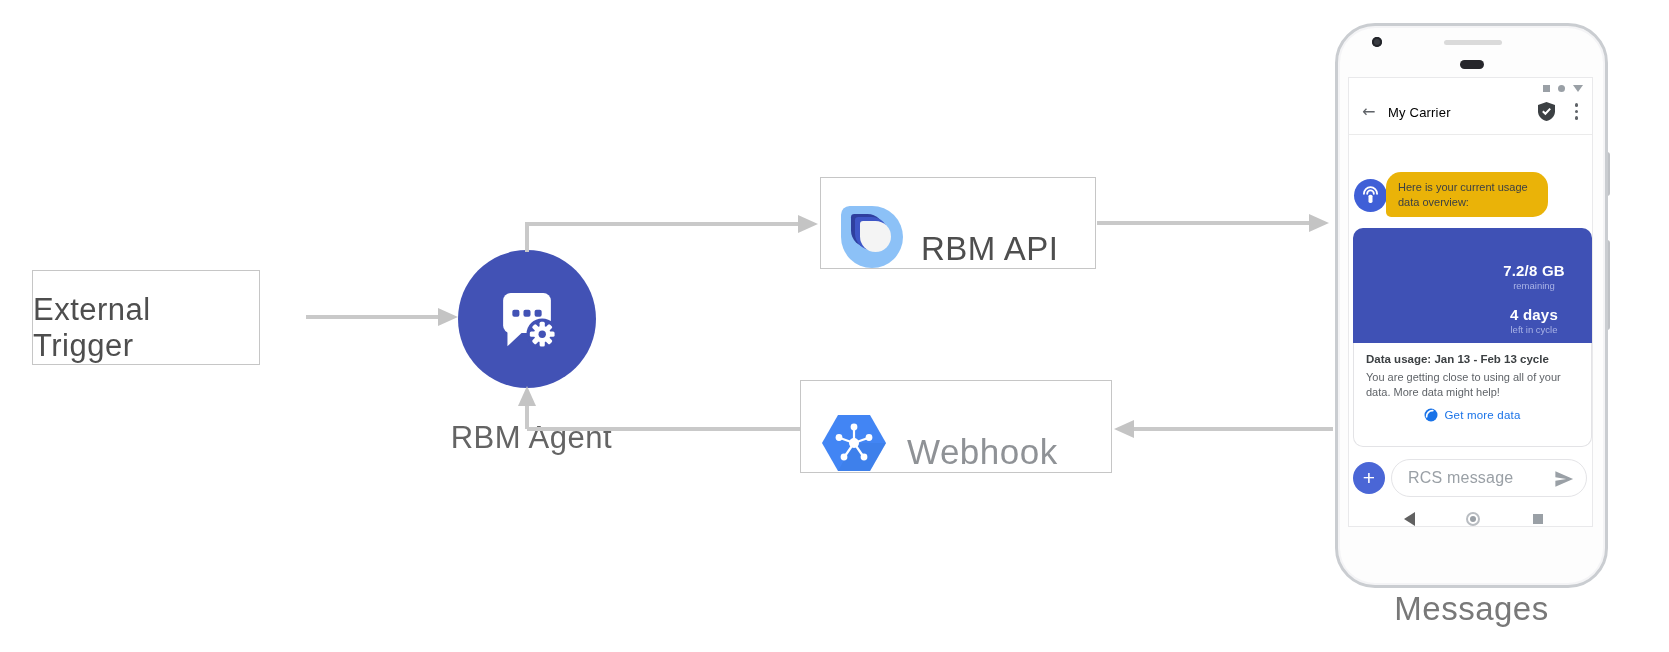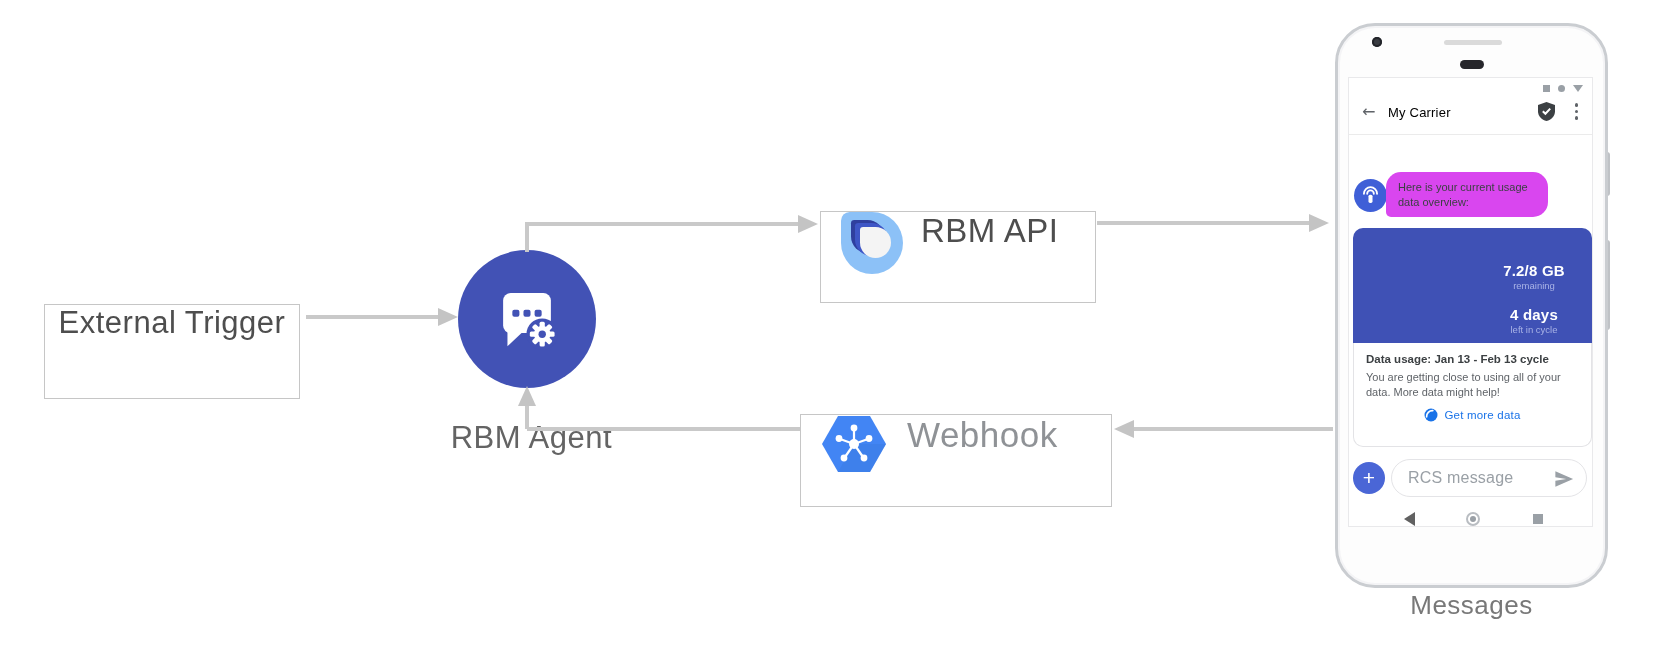--- a/index.html
+++ b/index.html
@@ -1,23 +1,23 @@
 <!DOCTYPE html>
 <html><head>
 <meta charset="utf-8">
 <style>
   * { margin:0; padding:0; box-sizing:border-box; }
   html,body { background:#ffffff; font-family:"Liberation Sans", sans-serif; }
   .canvas { position:relative; width:1669px; height:652px; background:#ffffff; overflow:hidden; }
 
   
   .dbox { position:absolute; background:#ffffff; border:1.5px solid #c6c6c6;
-          display:flex; align-items:flex-start;margin-top:34px; }
+          display:flex; align-items:flex-end; }
   .dbox-label { font-weight:300; color:#4e4e4e; letter-spacing:0.5px; }
-  .ext-box { left:44px; top:270px; width:256px; height:95px; justify-content:center; }
+  .ext-box { left:32px; top:270px; width:228px; height:95px; justify-content:center; }
   .ext-box .dbox-label { font-size:31px; }
   .api-box { left:820px; top:177px; width:276px; height:92px; padding-left:20px; gap:18px; }
   .api-box .dbox-label { font-size:33px; }
   .wh-box  { left:800px; top:380px; width:312px; height:93px; padding-left:20px; gap:20px; }
   .wh-box .dbox-label { font-size:35px; color:#8f9296; }
 
   
   .ln { position:absolute; background:#c9c9c9; }
   .ah { position:absolute; width:0; height:0; }
   .ah-r { border-top:9px solid transparent; border-bottom:9px solid transparent; border-left:20px solid #c4c4c4; }
@@ -43,21 +43,21 @@
            background:#fdfdfd; border:3px solid #cacdd1; border-radius:40px;
            box-shadow: inset 0 0 0 2px #f4f4f6; }
   .side-btn { position:absolute; width:6px; background:#bfc2c6; border-radius:3px; left:1604px; }
   .side-btn.b1 { top:152px; height:44px; }
   .side-btn.b2 { top:240px; height:90px; }
   .cam { position:absolute; left:1372px; top:37px; width:10px; height:10px; border-radius:50%;
          background:#3a3d42; box-shadow: inset 0 0 0 2px #23252a; }
   .speaker-slit { position:absolute; left:1444px; top:40px; width:58px; height:5px; border-radius:3px; background:#dadada; }
   .earpiece { position:absolute; left:1460px; top:60px; width:24px; height:9px; border-radius:5px; background:#26262b; }
   .caption { position:absolute; left:1335px; top:590px; width:273px; text-align:center;
-             font-size:26px; font-weight:300; color:#787878; letter-spacing:0.5px; }
+             font-size:33px; font-weight:300; color:#787878; letter-spacing:0.5px; }
 
   .screen { position:absolute; left:1348px; top:77px; width:245px; height:450px;
             background:#ffffff; border:1px solid #e9e9eb; }
 
   
   .statusrow { position:absolute; top:7px; right:9px; display:flex; align-items:center; gap:8px; }
   .mini-sq { width:7px; height:7px; background:#9aa0a6; }
   .mini-dot { width:7px; height:7px; border-radius:50%; background:#9aa0a6; }
   .mini-tri { width:0; height:0; border-left:5px solid transparent; border-right:5px solid transparent; border-top:7px solid #9aa0a6; }
 
@@ -67,21 +67,21 @@
           font-size:16px; color:#5f6368; }
   .hdr-title { position:absolute; left:39px; top:7px; font-size:13px; color:#000000; font-weight:500; letter-spacing:0.2px; }
   .shield { position:absolute; right:37px; top:4px; }
   .menu-dots { position:absolute; right:14px; top:5px; display:flex; flex-direction:column; gap:3px; }
   .menu-dots i { width:3.5px; height:3.5px; border-radius:50%; background:#5f6368; }
   .hdr-divider { position:absolute; top:56px; left:0; width:100%; height:1px; background:#ebebeb; }
 
   
   .avatar { position:absolute; left:5px; top:101px; width:33px; height:33px; border-radius:50%;
             background:#3f5fd7; display:flex; align-items:center; justify-content:center; }
-  .bubble { position:absolute; left:37px; top:94px; width:162px; background:#d946ef;
+  .bubble { position:absolute; left:37px; top:94px; width:162px; background:#eab308;
             border-radius:15px 15px 15px 5px; padding:8px 12px; font-size:11px; line-height:14.5px; color:#3c4043; }
 
   
   .rich-top { position:absolute; left:4px; top:150px; width:239px; height:115px;
               background:#3f51b5; border-radius:10px 10px 0 0; }
   .gauge-wrap { position:absolute; left:12px; top:6px; width:104px; height:104px; }
   .gauge-num { position:absolute; left:0; top:0; width:104px; height:104px;
                display:flex; align-items:center; justify-content:center; color:#fff; }
   .gauge-num .n { font-size:33px; font-weight:300; letter-spacing:0.5px; }
   .gauge-num .p { font-size:13px; position:relative; top:7px; margin-left:1px; }

